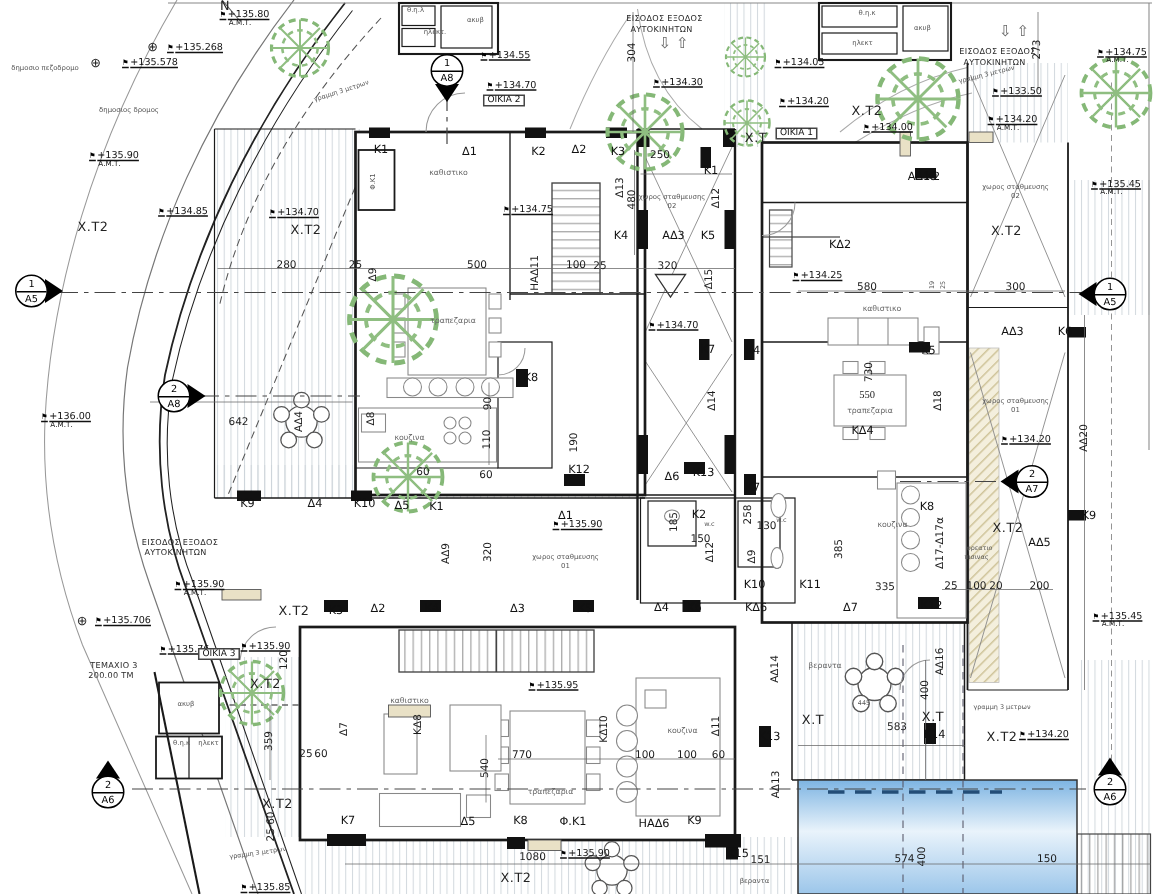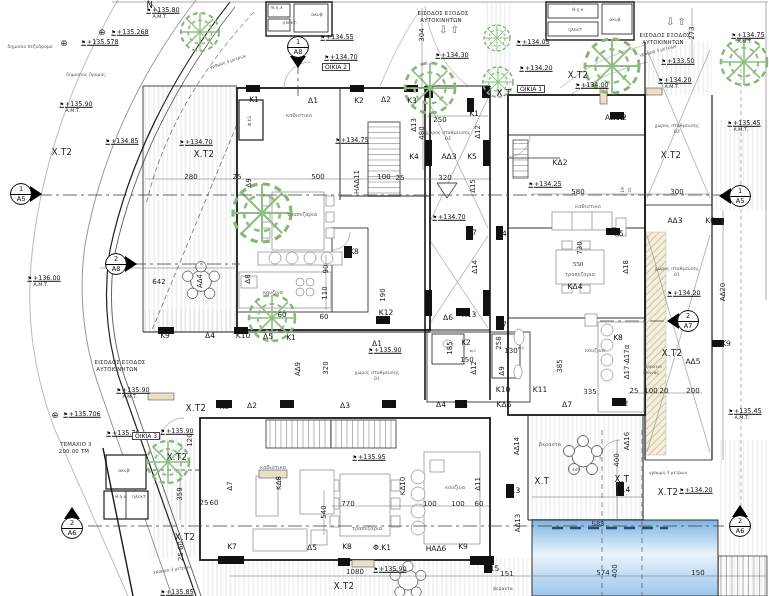--- a/index.html
+++ b/index.html
@@ -436,21 +436,21 @@
       <div class="lb l" style="left: 165px; top: 336px;">Κ9</div>
       <div class="lb l" style="left: 210px; top: 336px;">Δ4</div>
       <div class="lb l" style="left: 243px; top: 336px;">Κ10</div>
       <div class="lb l" style="left: 268px; top: 337px;">Δ5</div>
       <div class="lb l" style="left: 291px; top: 338px;">Κ1</div>
       <div class="lb d" style="left: 159px; top: 282px;">642</div>
       <div class="lb d" style="left: 200px; top: 281px; transform: translate(-50%, -50%) rotate(-90deg);">ΑΔ4</div>
       <div class="lb d" style="left: 248px; top: 279px; transform: translate(-50%, -50%) rotate(-90deg);">Δ8</div>
       <div class="lb d" style="left: 414px; top: 125px; transform: translate(-50%, -50%) rotate(-90deg);">Δ13</div>
       <div class="lb d" style="left: 422px; top: 133px; transform: translate(-50%, -50%) rotate(-90deg);">480</div>
-      <div class="lb d" style="left: 440px; top: 120px;">250</div>
+      <div class="lb d" style="left: 440px; top: 104px;">250</div>
       <div class="lb d" style="left: 478px; top: 132px; transform: translate(-50%, -50%) rotate(-90deg);">Δ12</div>
       <div class="lb r4" style="left: 448px; top: 133px;">χωρος σταθμευσης</div>
       <div class="lb r4" style="left: 448px; top: 139px;">02</div>
       <div class="lb l" style="left: 414px; top: 157px;">Κ4</div>
       <div class="lb l" style="left: 449px; top: 157px;">ΑΔ3</div>
       <div class="lb l" style="left: 472px; top: 157px;">Κ5</div>
       <div class="lb d" style="left: 473px; top: 186px; transform: translate(-50%, -50%) rotate(-90deg);">Δ15</div>
       <div class="lb v" style="left: 449px; top: 217px;">+134.70</div>
       <div class="lb l" style="left: 472px; top: 233px;">Κ7</div>
       <div class="lb l" style="left: 502px; top: 234px;">Κ4</div>
@@ -518,21 +518,21 @@
       <div class="lb x" style="left: 672px; top: 353px;">Χ.Τ2</div>
       <div class="lb l" style="left: 567px; top: 405px;">Δ7</div>
       <div class="lb l" style="left: 621px; top: 404px;">Κ12</div>
       <div class="lb v" style="left: 745px; top: 411px;">+135.45</div>
       <div class="lb a" style="left: 742px; top: 418px;">Α.Μ.Τ.</div>
       <div class="lb d" style="left: 517px; top: 446px; transform: translate(-50%, -50%) rotate(-90deg);">ΑΔ14</div>
       <div class="lb r" style="left: 550px; top: 445px;">βεραντα</div>
       <div class="lb t" style="left: 576px; top: 470px;">445</div>
       <div class="lb x" style="left: 542px; top: 481px;">Χ.Τ</div>
       <div class="lb l" style="left: 513px; top: 491px;">Κ13</div>
-      <div class="lb d" style="left: 598px; top: 524px; font-family: Liberation Mono, monospace;">583</div>
+      <div class="lb d" style="left: 598px; top: 485px;">583</div>
       <div class="lb d" style="left: 518px; top: 523px; transform: translate(-50%, -50%) rotate(-90deg);">ΑΔ13</div>
       <div class="lb d" style="left: 627px; top: 441px; transform: translate(-50%, -50%) rotate(-90deg);">ΑΔ16</div>
       <div class="lb d" style="left: 617px; top: 460px; transform: translate(-50%, -50%) rotate(-90deg);">400</div>
       <div class="lb x" style="left: 622px; top: 479px;">Χ.Τ</div>
       <div class="lb l" style="left: 623px; top: 490px;">Κ14</div>
       <div class="lb x" style="left: 668px; top: 492px;">Χ.Τ2</div>
       <div class="lb v" style="left: 696px; top: 490px;">+134.20</div>
       <div class="lb l" style="left: 492px; top: 569px;">Κ15</div>
       <div class="lb d" style="left: 507px; top: 574px;">151</div>
       <div class="lb d" style="left: 603px; top: 573px;">574</div>

